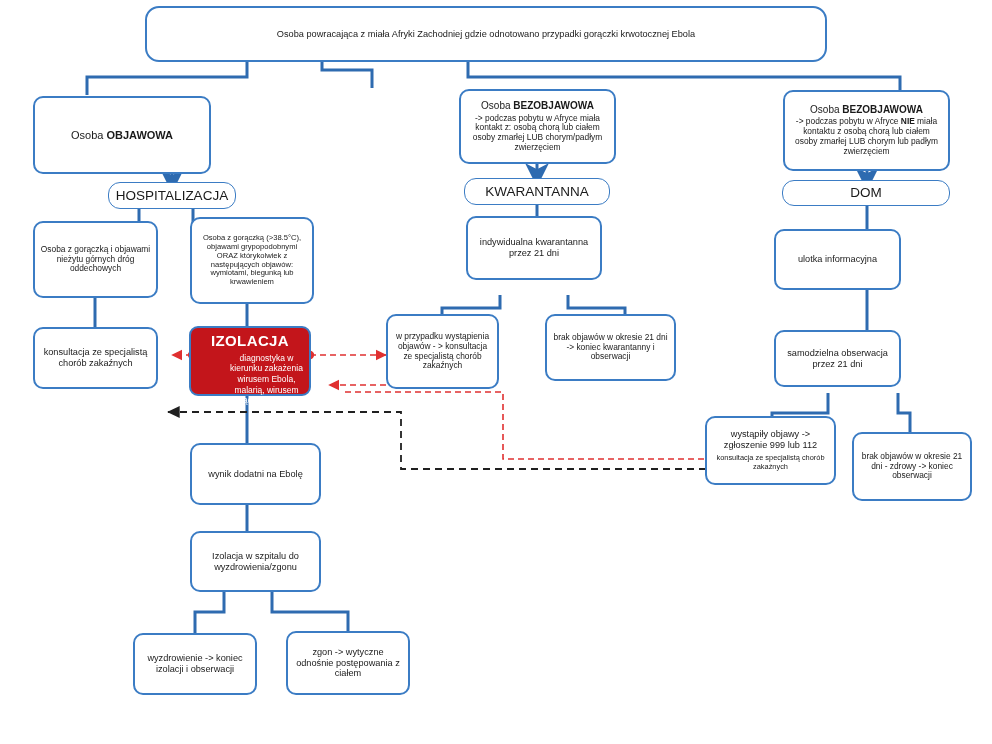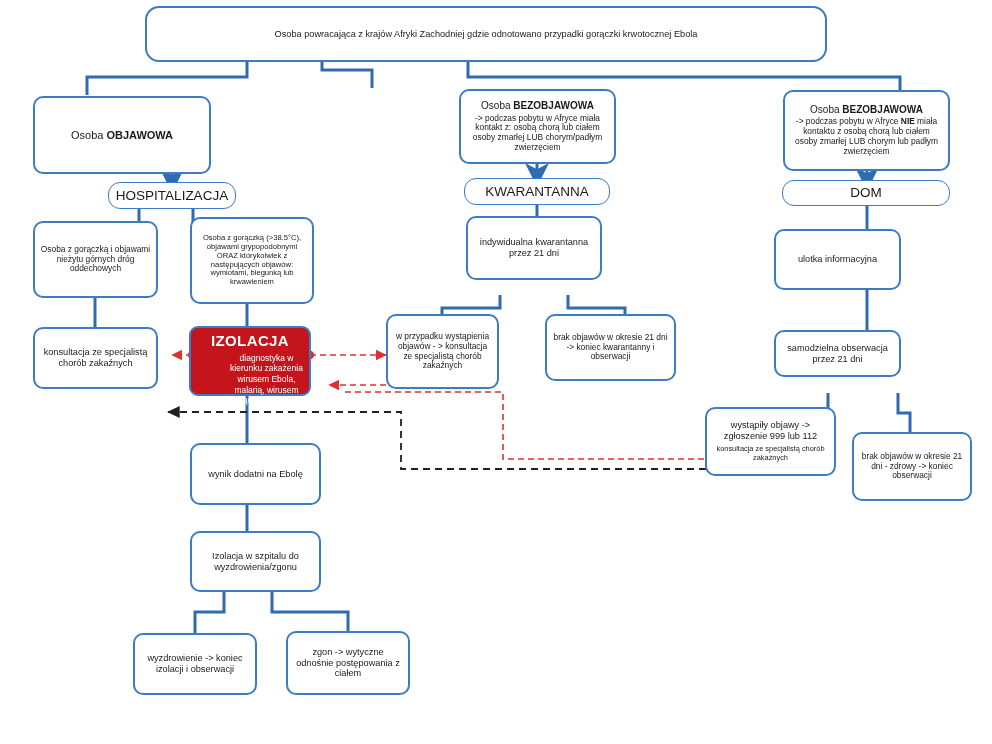--- a/index.html
+++ b/index.html
@@ -142,21 +142,21 @@
       <path d="M386,385 L329,385" marker-end="url(#arrRed)"></path>
       <path d="M345,392 L503,392 L503,459 L718,459" marker-end="url(#arrRed)"></path>
     </g>
 
     <g stroke="#202020" stroke-width="1.8" fill="none" stroke-dasharray="7,5">
       <path d="M718,469 L401,469 L401,412 L168,412" marker-end="url(#arrBlack)" marker-start="url(#dotBlack)"></path>
     </g>
   </svg>
 
   <div class="node" style="left:145px; top:6px; width:682px; height:56px; border-radius:14px;">
-    <span class="txt t9">Osoba powracająca z krajów Afryki Zachodniej gdzie odnotowano przypadki gorączki krwotocznej Ebola</span>
+    <span class="txt t9">Osoba powracająca z miała Afryki Zachodniej gdzie odnotowano przypadki gorączki krwotocznej Ebola</span>
   </div>
 
   <div class="node" style="left:33px; top:96px; width:178px; height:78px;">
     <span class="txt t11"><span>Osoba </span><span class="b">OBJAWOWA</span></span>
   </div>
 
   <div class="node" style="left:459px; top:89px; width:157px; height:75px; flex-direction:column; padding:5px 6px;">
     <span class="txt t10"><span>Osoba </span><span class="b">BEZOBJAWOWA</span></span>
     <span class="txt t8" style="margin-top:2px;">-&gt; podczas pobytu w Afryce miała kontakt z: osobą chorą lub ciałem osoby zmarłej LUB chorym/padłym zwierzęciem</span>
   </div>
@@ -204,25 +204,25 @@
   </div>
 
   <div class="node" style="left:545px; top:314px; width:131px; height:67px; padding:3px 4px;text-align:center;">
     <span class="txt t8">brak objawów w okresie 21 dni -&gt; koniec kwarantanny  i obserwacji</span>
   </div>
 
   <div class="node" style="left:774px; top:229px; width:127px; height:61px;">
     <span class="txt t9">ulotka informacyjna</span>
   </div>
 
-  <div class="node" style="left:774px; top:330px; width:127px; height:47px;">
+  <div class="node" style="left:774px; top:330px; width:127px; height:57px;">
     <span class="txt t9">samodzielna obserwacja przez 21 dni</span>
   </div>
 
-  <div class="node" style="left:705px; top:407px; width:131px; height:69px; flex-direction:column; padding:4px 5px;">
+  <div class="node" style="left:705px; top:416px; width:131px; height:69px; flex-direction:column; padding:4px 5px;">
     <span class="txt t9">wystąpiły objawy -&gt; zgłoszenie 999 lub 112</span>
     <span class="sub2">konsultacja ze specjalistą chorób zakaźnych</span>
   </div>
 
   <div class="node" style="left:852px; top:432px; width:120px; height:69px; padding:8px 5px;">
     <span class="txt t8">brak objawów w okresie 21 dni - zdrowy -&gt; koniec obserwacji</span>
   </div>
 
   <div class="node" style="left:190px; top:443px; width:131px; height:62px;">
     <span class="txt t9">wynik dodatni na Ebolę</span>

